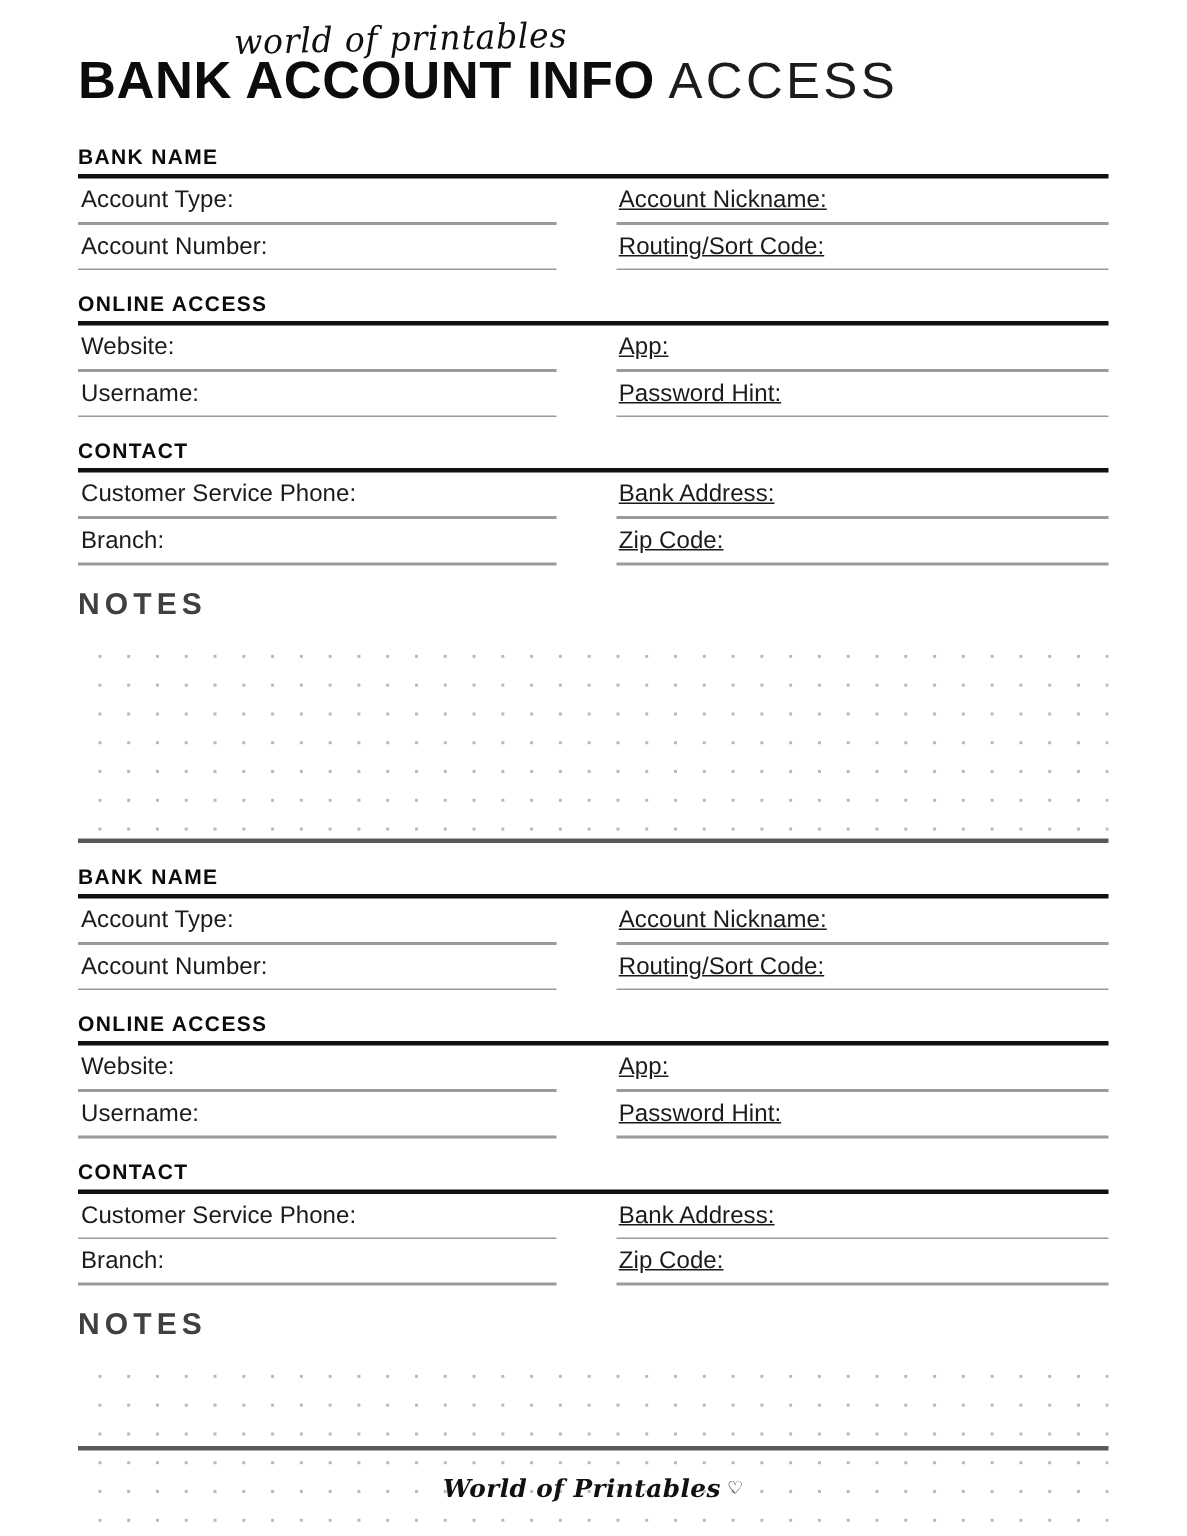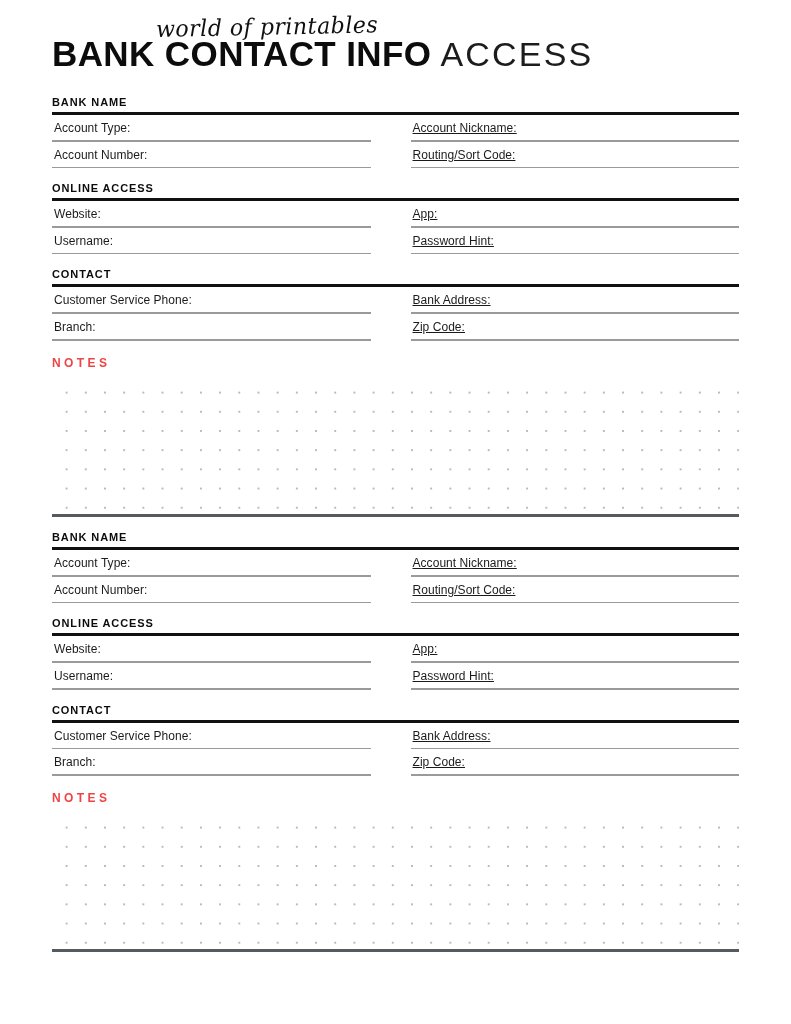--- a/index.html
+++ b/index.html
@@ -67,21 +67,21 @@
     margin-left: 9px;
   }
 
   
   .section {
     margin-top: 14px;
   }
   .section-header {
     font-family: "Liberation Sans", sans-serif;
     font-weight: 700;
-    font-size: 11px;
+    font-size: 14px;
     letter-spacing: 0.9px;
     color: #0c0c0c;
     padding-bottom: 4px;
   }
   .section-rule {
     height: 3px;
     background: #111111;
     width: 100%;
   }
 
@@ -92,43 +92,43 @@
   }
   .field-cell {
     width: 50%;
     box-sizing: border-box;
   }
   .field-cell.left  { padding-right: 25px; }
   .field-cell.right { padding-left: 15px; text-decoration: underline; }
 
   .field-label {
     font-family: "Liberation Sans", sans-serif;
-    font-size: 12px;
+    font-size: 16px;
     font-weight: 400;
     color: #1b1b1b;
     padding: 6px 0 5px 2px;
     letter-spacing: 0.05px;
     white-space: nowrap;
   }
   .field-rule {
     height: 1.6px;
     background: #9a9a9a;
     width: 100%;
   }
 
   
   .notes-section {
     margin-top: 15px;
   }
   .notes-header {
     font-family: "Liberation Sans", sans-serif;
     font-weight: 700;
-    font-size: 12px;
+    font-size: 20px;
     letter-spacing: 3.4px;
-    color: #ef4444;
+    color: #404040;
     padding-bottom: 6px;
   }
   .dot-grid {
     width: 100%;
     height: 132px;
     background-image: radial-gradient(#b9b9bd 1.05px, transparent 1.15px);
     background-size: 19.2px 19.2px;
     background-position: 5px 7px;
   }
 
@@ -171,21 +171,21 @@
   }
 </style>
 </head>
 <body>
 
 <div class="page">
 
   <div class="title-block">
     <div class="script-title">world of printables</div>
     <div class="main-title">
-      <span class="strong">BANK CONTACT INFO</span><span class="light">ACCESS</span>
+      <span class="strong">BANK ACCOUNT INFO</span><span class="light">ACCESS</span>
     </div>
   </div>
 
   <div id="entries-root">
       <div class="entry-block">
         <div class="section">
           <div class="section-header">BANK NAME</div>
           <div class="section-rule"></div>
           <div class="field-grid">
             <div class="field-cell left">
@@ -324,14 +324,20 @@
           </div>
         </div>
         <div class="notes-section">
           <div class="notes-header">NOTES</div>
           <div class="dot-grid" style="height: 134.4px;"></div>
         </div>
         <div class="divider-rule"></div>
       </div>
     </div>
 
+  <div class="footer">
+    <div class="footer-rule"></div>
+    <div class="footer-brand">
+      <span>World of Printables</span><span class="heart">♡</span>
+    </div>
+  </div>
 
 </div>
 
 </body></html>

